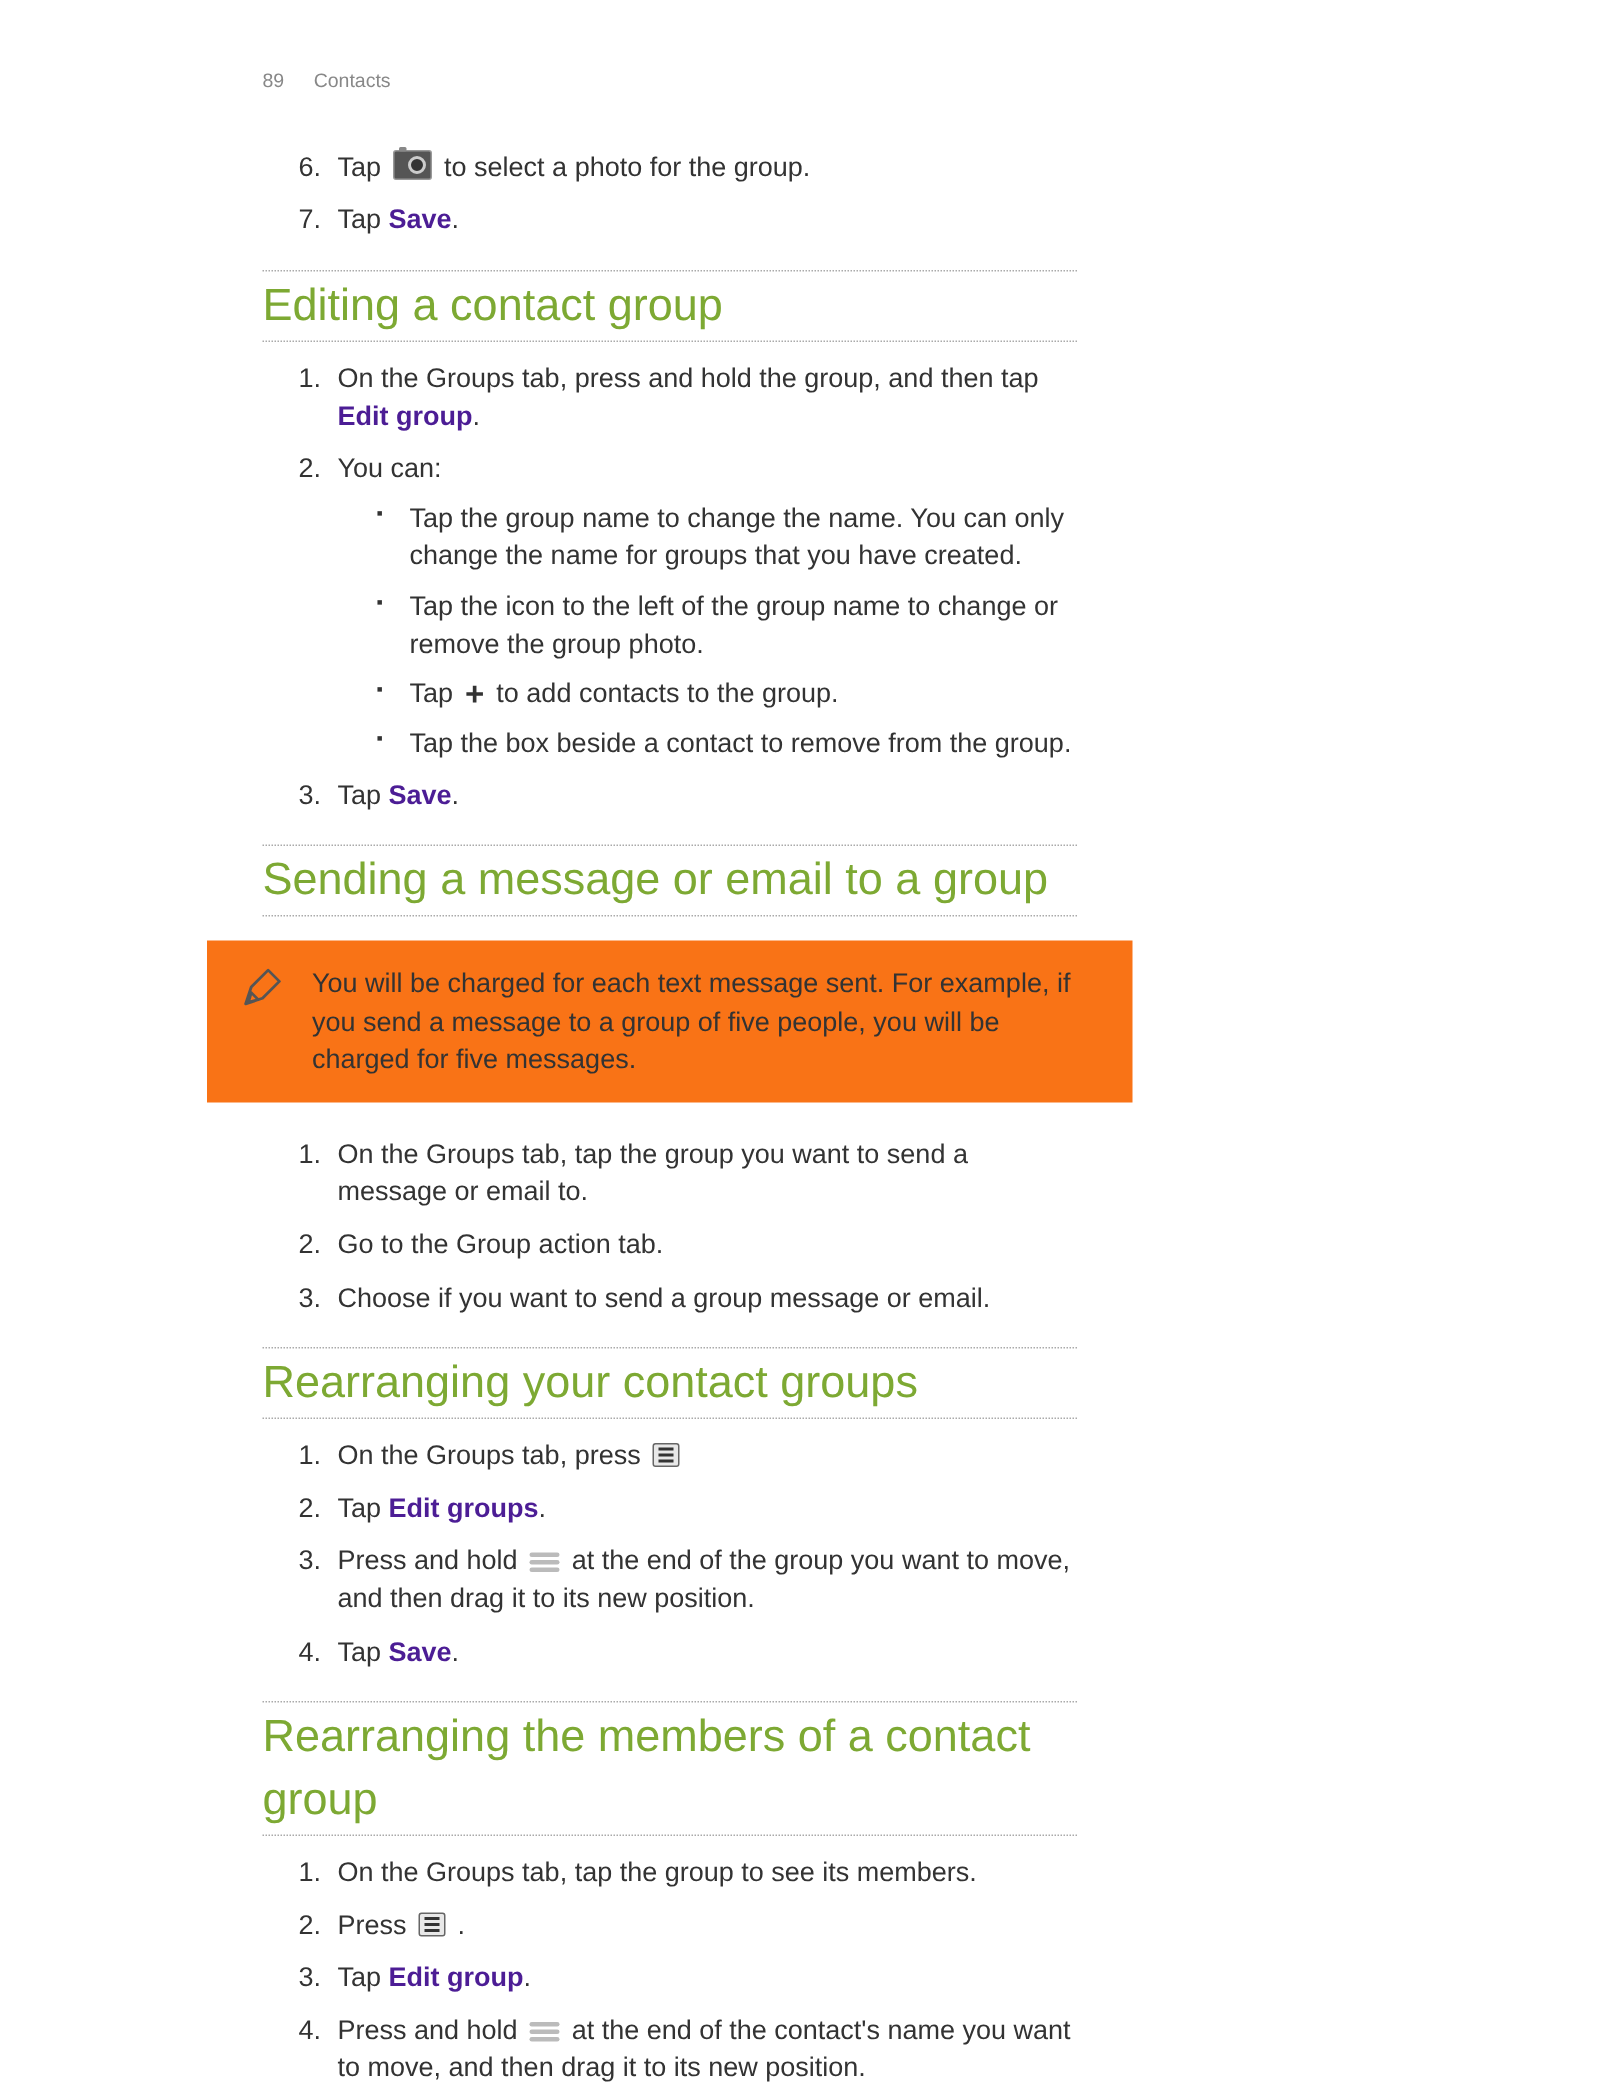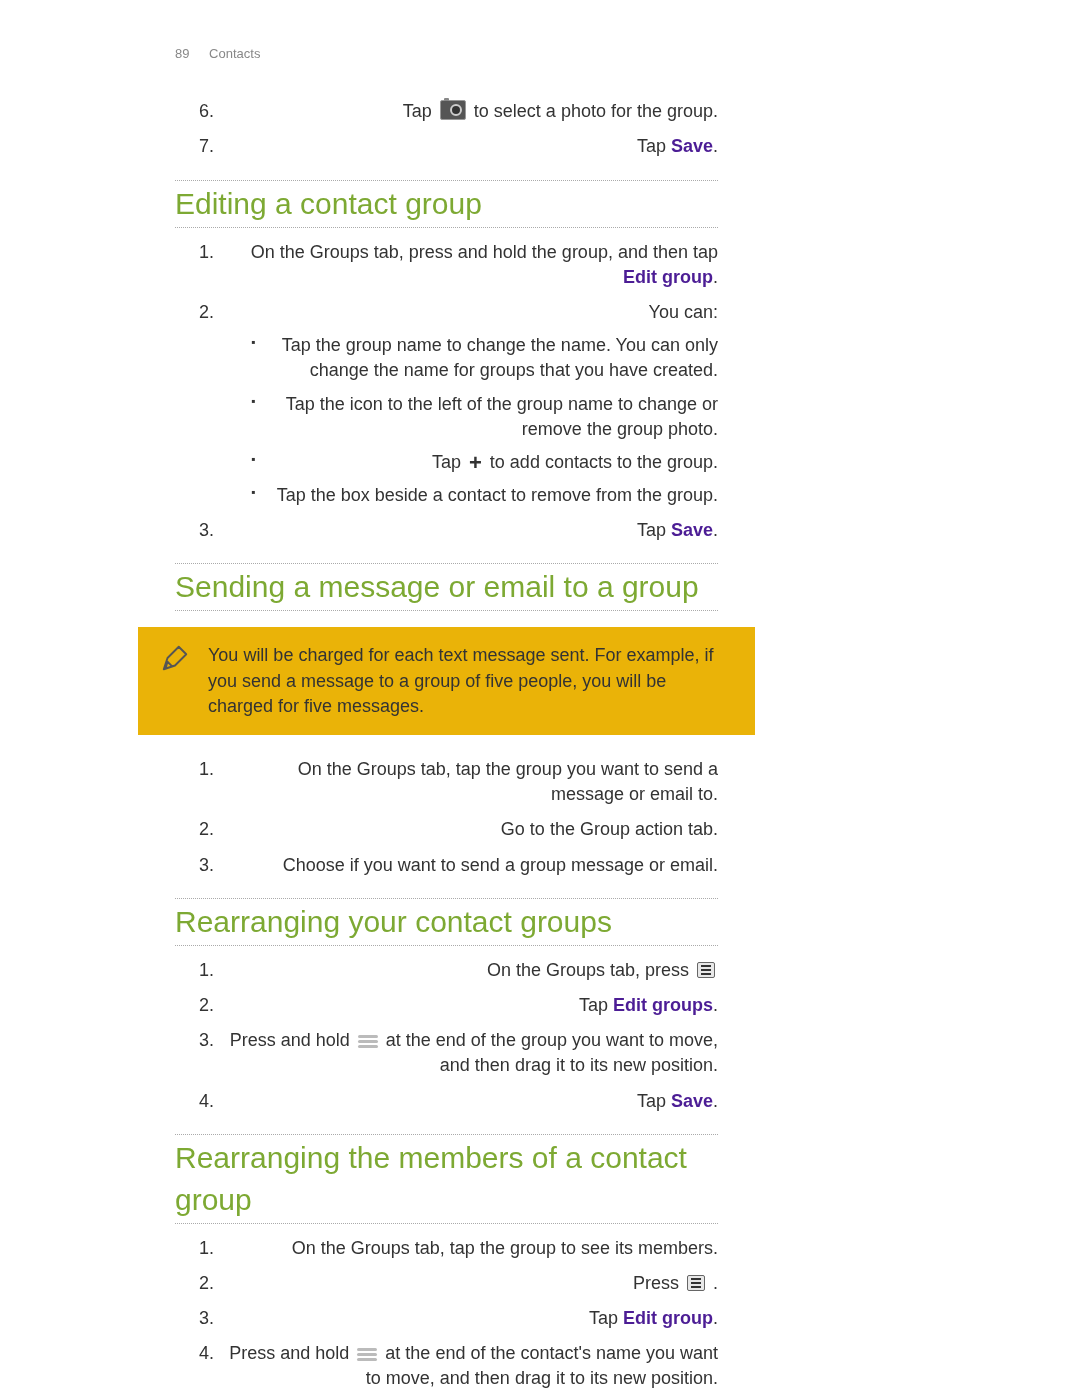--- a/index.html
+++ b/index.html
@@ -27,21 +27,20 @@
     margin-right: 16px;
   }
   ol.main-list {
     list-style: decimal;
     margin: 0 0 20px 0;
     padding-left: 44px;
   }
   ol.main-list > li {
     padding-left: 6px;
     margin-bottom: 10px;
-    text-align: right;
   }
   ul.bullet-list {
     list-style: none;
     margin: 8px 0 8px 0;
     padding-left: 44px;
   }
   ul.bullet-list > li {
     position: relative;
     padding-left: 4px;
     margin-bottom: 8px;
@@ -62,21 +61,21 @@
     padding-bottom: 2px;
     border-top: 1px dotted #aaa;
     border-bottom: 1px dotted #aaa;
     padding-top: 2px;
   }
   .bold {
     font-weight: bold;
     color: #4c1d95;
   }
   .note-box {
-    background: #eab308;
+    background: #f97316;
     margin: 16px -37px 22px -37px;
     padding: 16px 37px 16px 70px;
     position: relative;
   }
   .note-box .pencil-icon {
     position: absolute;
     left: 22px;
     top: 16px;
   }
   .inline-icon {

